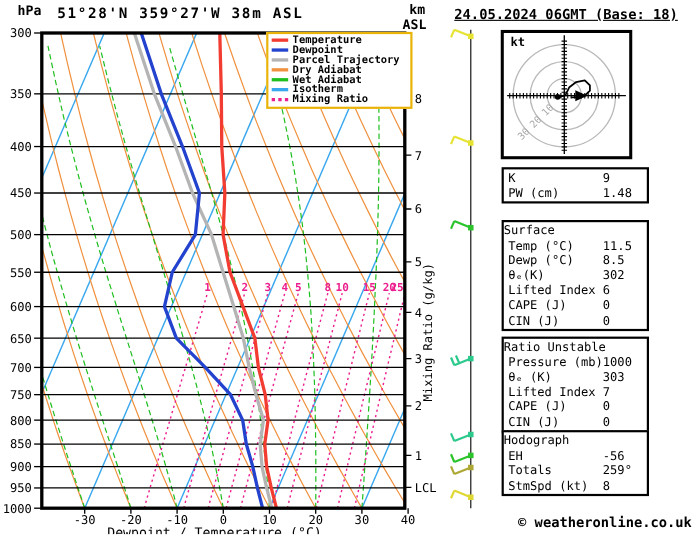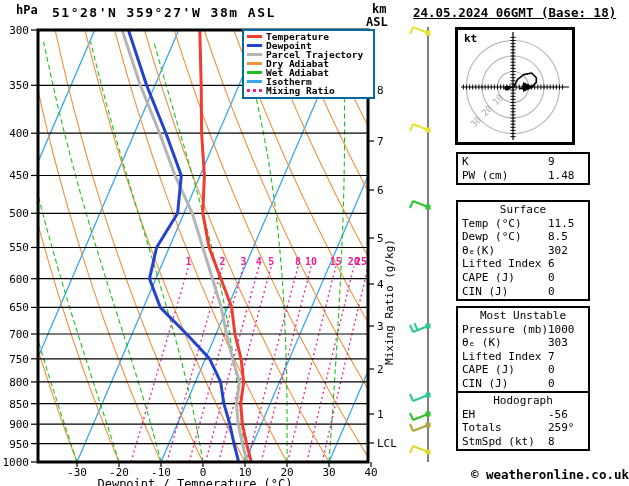--- a/index.html
+++ b/index.html
@@ -4,30 +4,30 @@
 <style>
   html,body{margin:0;padding:0;background:#fff;}
   #stage{position:relative;width:629px;height:486px;background:#ffffff;
          font-family:"DejaVu Sans Mono",monospace;color:#000;overflow:hidden;}
   .hdr{position:absolute;font-weight:bold;white-space:pre;}
   #lbl-hpa{left:16px;top:3px;font-size:12px;}
   #title{left:52px;top:5px;font-size:13px;letter-spacing:1.5px;}
   #lbl-km{left:372px;top:2px;font-size:12px;}
   #lbl-asl{left:366px;top:15px;font-size:12px;}
   #datetime{left:413px;top:5px;font-size:12.5px;text-decoration:underline;}
-  #legend{position:absolute;left:242px;top:29px;width:126px;border:2px solid #0369a1;
+  #legend{position:absolute;left:242px;top:29px;width:126px;border:2px solid #eab308;
           background:#fff;padding:1px 0 2px 3px;z-index:5;}
   .leg-row{display:flex;align-items:center;height:9px;}
   .leg-swatch{width:15px;height:0;border-top-style:solid;border-top-width:3px;margin-right:4px;flex:none;}
   .leg-swatch.dotted{border-top-style:dotted;border-top-width:3px;}
   .leg-label{font-size:9.5px;font-weight:bold;white-space:nowrap;line-height:9px;}
   .panel{position:absolute;left:456px;width:130px;border:2px solid #000;background:#fff;
          font-size:11px;padding:1px 0;}
   .panel .prow{position:relative;height:13.6px;line-height:13.6px;white-space:pre;}
-  .panel .ptitle{text-align:center;height:13.6px;line-height:13.6px;}
+  .panel .ptitle{text-align:left;height:13.6px;line-height:13.6px;}
   .panel .lbl{position:absolute;left:4px;}
   .panel .val{position:absolute;left:90px;}
   #footer{position:absolute;left:444px;top:467px;width:185px;text-align:right;
           font-size:12.5px;font-weight:bold;white-space:nowrap;}
   svg{position:absolute;left:0;top:0;}
   #hodo{left:455px;top:27px;}
 </style>
 </head>
 <body>
 <div id="stage">
@@ -365,21 +365,21 @@
       <div class="panel" style="top: 200px;">
         <div class="ptitle">Surface</div>
         <div class="prow"><span class="lbl">Temp (°C)</span><span class="val">11.5</span></div>
         <div class="prow"><span class="lbl">Dewp (°C)</span><span class="val">8.5</span></div>
         <div class="prow"><span class="lbl">θₑ(K)</span><span class="val">302</span></div>
         <div class="prow"><span class="lbl">Lifted Index</span><span class="val">6</span></div>
         <div class="prow"><span class="lbl">CAPE (J)</span><span class="val">0</span></div>
         <div class="prow"><span class="lbl">CIN (J)</span><span class="val">0</span></div>
       </div>
       <div class="panel" style="top: 306px;">
-        <div class="ptitle">Most Unstable</div>
+        <div class="ptitle">Ratio Unstable</div>
         <div class="prow"><span class="lbl">Pressure (mb)</span><span class="val">1000</span></div>
         <div class="prow"><span class="lbl">θₑ (K)</span><span class="val">303</span></div>
         <div class="prow"><span class="lbl">Lifted Index</span><span class="val">7</span></div>
         <div class="prow"><span class="lbl">CAPE (J)</span><span class="val">0</span></div>
         <div class="prow"><span class="lbl">CIN (J)</span><span class="val">0</span></div>
       </div>
       <div class="panel" style="top: 391px;">
         <div class="ptitle">Hodograph</div>
         <div class="prow"><span class="lbl">EH</span><span class="val">-56</span></div>
         <div class="prow"><span class="lbl">Totals</span><span class="val">259°</span></div>

